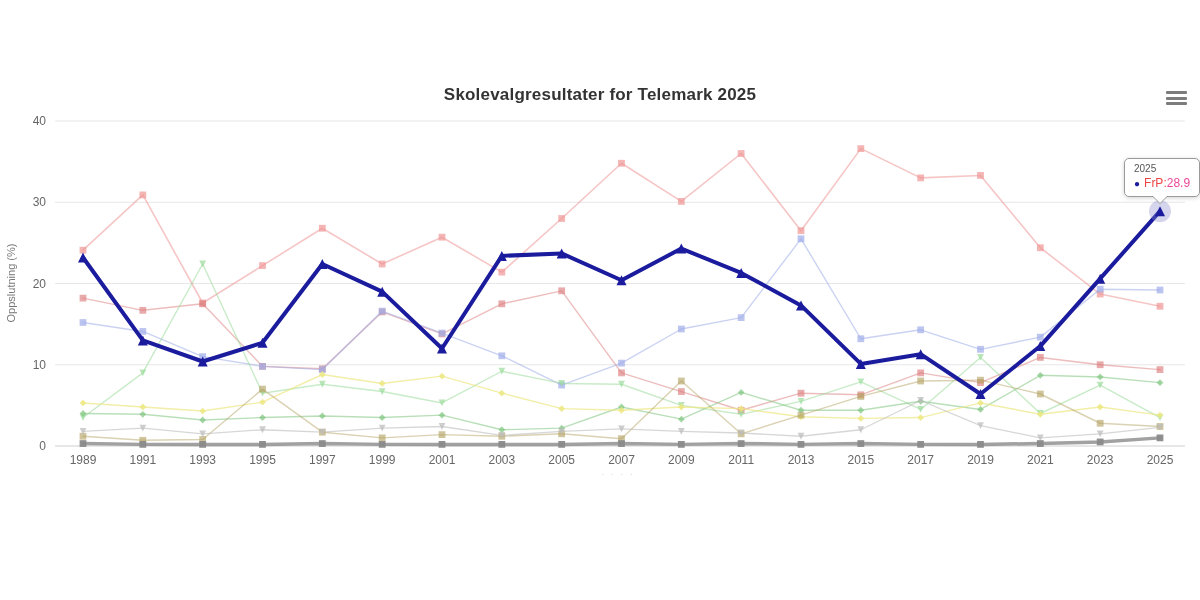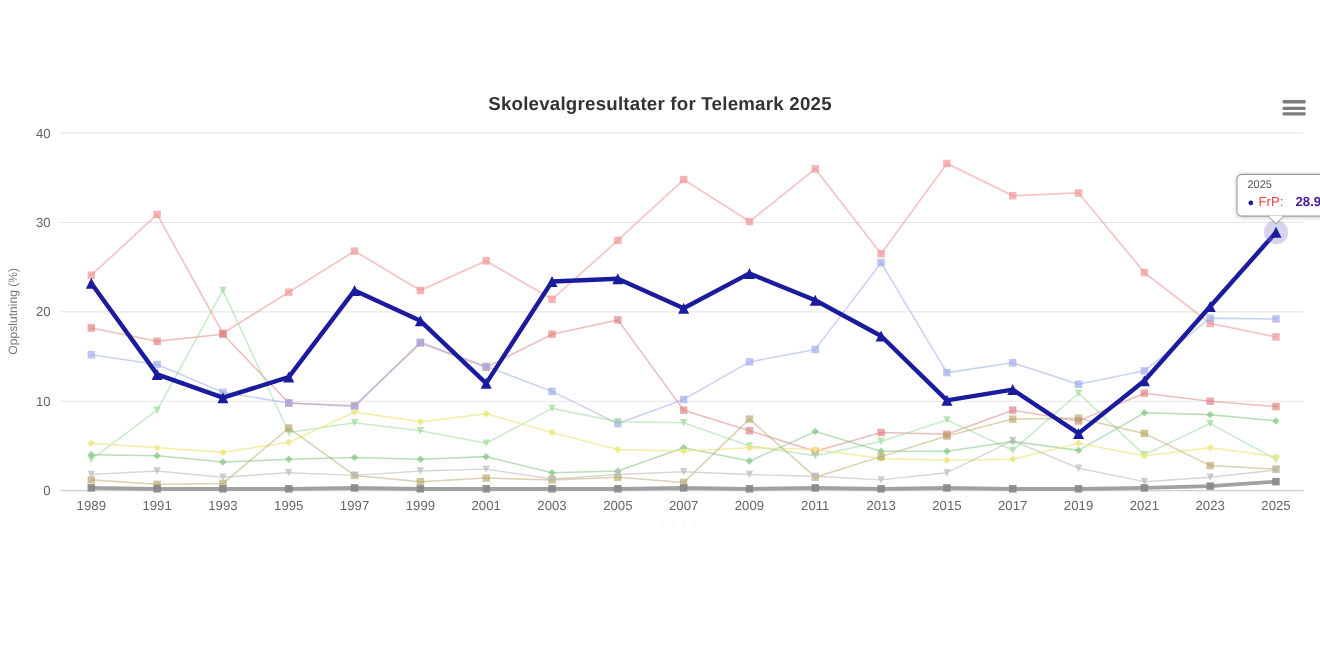--- a/index.html
+++ b/index.html
@@ -11,21 +11,21 @@
     border:none;cursor:pointer;padding:2px 3px;}
   .menu-btn .bar{display:block;height:3px;background:#7d7d7d;margin:0 0 2.5px 0;border-radius:1px;}
   #chart{position:absolute;left:0;top:0;}
   .tooltip{position:absolute;left:1124px;top:158px;background:rgba(255,255,255,.97);
     border:1px solid #9a9a9a;border-radius:5px;padding:4px 9px 6px 9px;font-size:12px;color:#333;
     box-shadow:0 1px 4px rgba(0,0,0,.18);white-space:nowrap;z-index:5;}
   .tt-year{font-size:10px;color:#555;margin-bottom:2px;}
   .tt-row{display:flex;align-items:baseline;}
   .tt-bullet{color:#1b1b9e;font-size:10px;margin-right:4px;}
   .tt-label{color:#ef4444;}
-  .tt-value{margin-left:11px;color:#4c1d95;font-weight:bold;}
+  .tt-value{margin-left:0;color:#ec4899;font-weight:normal;}
   .tooltip::before{content:"";position:absolute;bottom:-8px;left:27px;width:0;height:0;
     border-left:8px solid transparent;border-right:8px solid transparent;border-top:8px solid #9a9a9a;}
   .tooltip::after{content:"";position:absolute;bottom:-6.5px;left:28px;width:0;height:0;
     border-left:7px solid transparent;border-right:7px solid transparent;border-top:7px solid #fff;}
 </style>
 </head>
 <body>
 
 <div class="stage">
 

